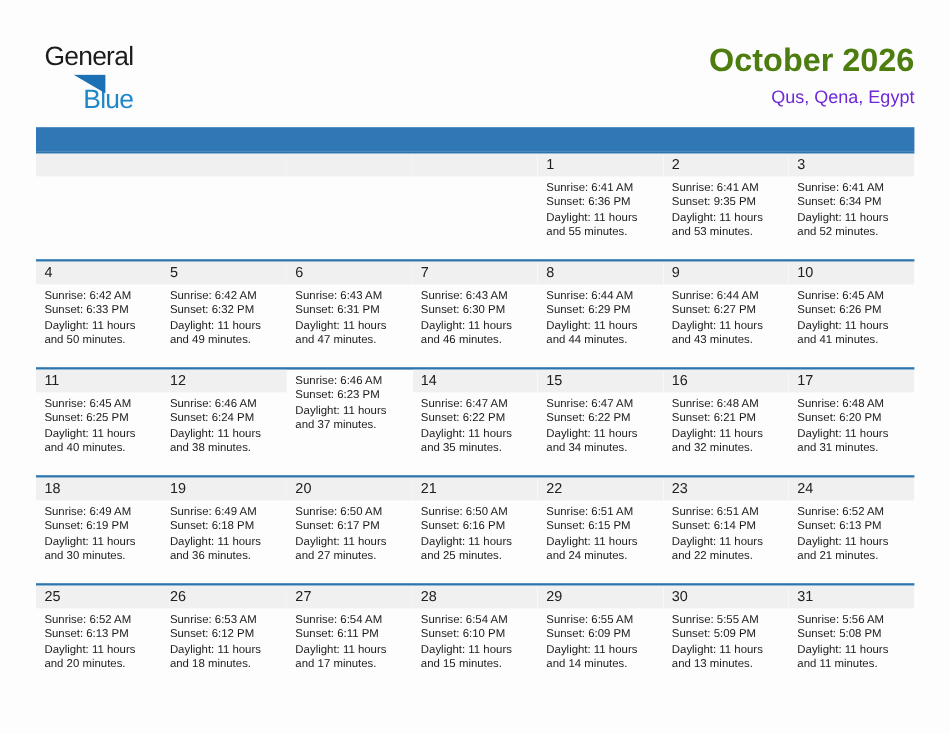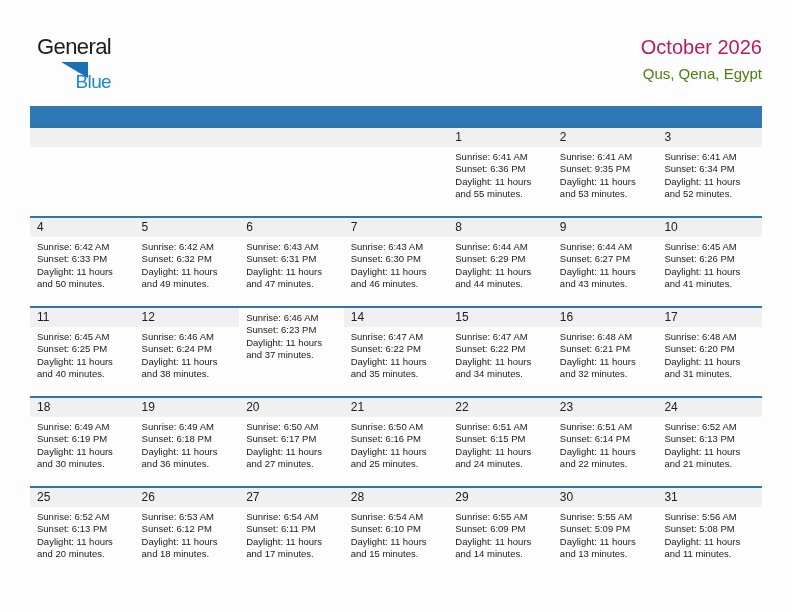--- a/index.html
+++ b/index.html
@@ -30,36 +30,36 @@
   .logo-triangle {
     width: 27px; height: 16px;
     margin-left: 1px; margin-top: 4px;
     background: #1c70b4;
     -webkit-clip-path: polygon(0 0, 100% 0, 100% 100%);
     clip-path: polygon(0 0, 100% 0, 100% 100%);
   }
   .logo-line2 {
     text-align: right;
     margin-top: -6px;
-    font-size: 19px;
+    font-size: 22px;
     font-weight: 500;
     letter-spacing: -0.6px;
     color: #1e87c9;
   }
   .title-block { text-align: right; }
   .page-title {
-    font-size: 20px;
-    font-weight: 400;
-    color: #be185d;
+    font-size: 27px;
+    font-weight: 700;
+    color: #4d7c0f;
     line-height: 1.1;
   }
   .page-subtitle {
     font-size: 15px;
     font-weight: 400;
-    color: #4d7c0f;
+    color: #6d28d9;
     margin-top: 7px;
   }
 
   
   .calendar { margin: 4px 30px 0 30px; width: 732px; }
   .weekday-header {
     display: grid;
     grid-template-columns: repeat(7, 1fr);
     background: #2f78b5;
     height: 20px;

